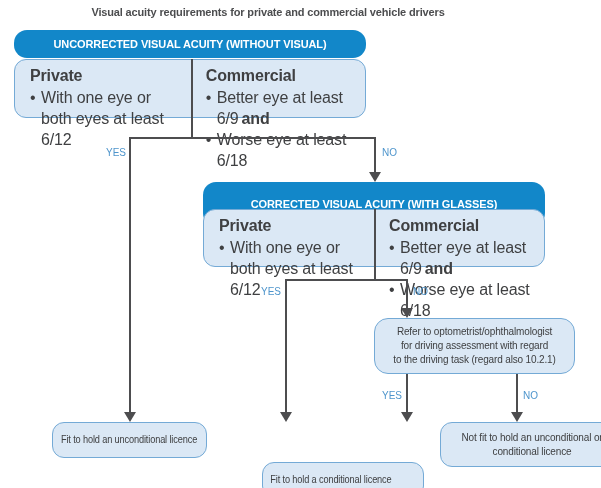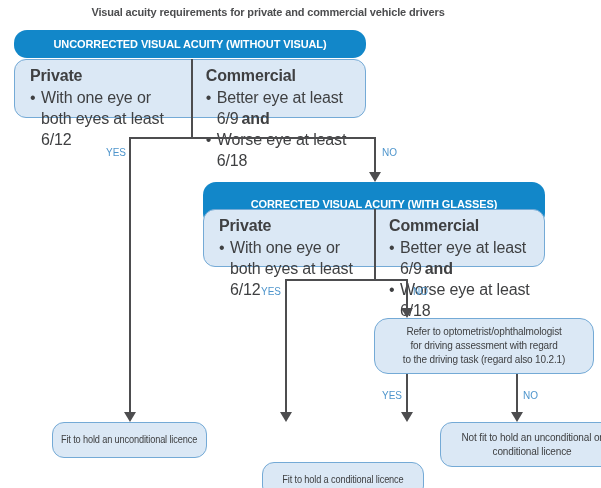--- a/index.html
+++ b/index.html
@@ -36,21 +36,21 @@
     border-top:10px solid var(--line-gray);
   }
   .lbl {
     position:absolute; font-size:10px; color:var(--label-blue);
     width:40px; letter-spacing:0;
   }
   .lbl.r { text-align:right; }
   .outcome {
     position:absolute; background:var(--box-fill);
     border:1.5px solid var(--box-border); border-radius:12px;
-    box-sizing:border-box; display:flex; align-items:center; justify-content:center;
+    box-sizing:border-box; display:flex; align-items:center; justify-content:flex-start;
     font-size:10px; text-align:center; line-height:1.35; padding:8px 2px;
   }
   .nowrapc { white-space:nowrap; transform:scaleX(0.92); transform-origin:center; }
   .refer {
     position:absolute; background:var(--box-fill);
     border:1.5px solid var(--box-border); border-radius:14px;
     box-sizing:border-box; display:flex; flex-direction:column;
     align-items:center; justify-content:center;
     font-size:10px; line-height:1.42; text-align:center;
   }
@@ -99,21 +99,21 @@
         <span class="dot">•</span>
         <span><span>Better eye at least 6/9</span><span class="bb">and</span></span>
       </div>
       <div class="bullet">
         <span class="dot">•</span>
         <span><span>Worse eye at least 6/18</span><span class="bb"></span></span>
       </div>
     </div>
   </div>
 
-  <div class="refer" style="left:374px; top:318px; width:220px; height:56px;">
+  <div class="refer" style="left:374px; top:318px; width:201px; height:56px;">
     <div>Refer to optometrist/ophthalmologist</div>
     <div>for driving assessment with regard</div>
     <div>to the driving task (regard also 10.2.1)</div>
   </div>
 
   <div class="outcome" style="left:52px; top:422px; width:155px; height:36px;">
     <span class="nowrapc">Fit to hold an unconditional licence</span>
   </div>
   <div class="outcome" style="left:262px; top:422px; width:162px; height:36px;margin-top:40px;">
     <span class="nowrapc">Fit to hold a conditional licence</span>

